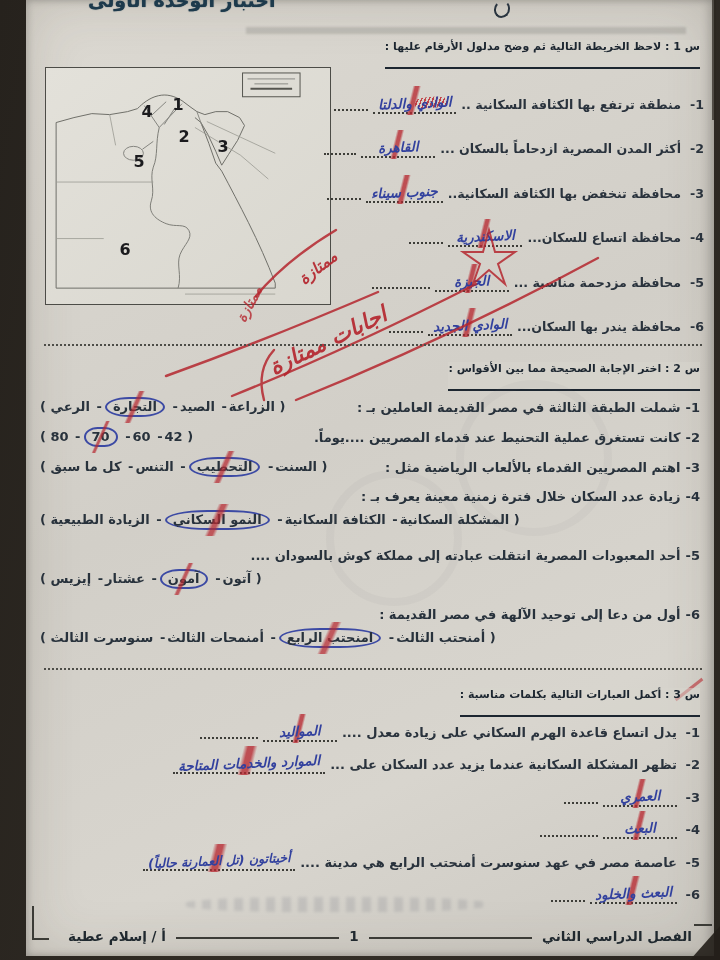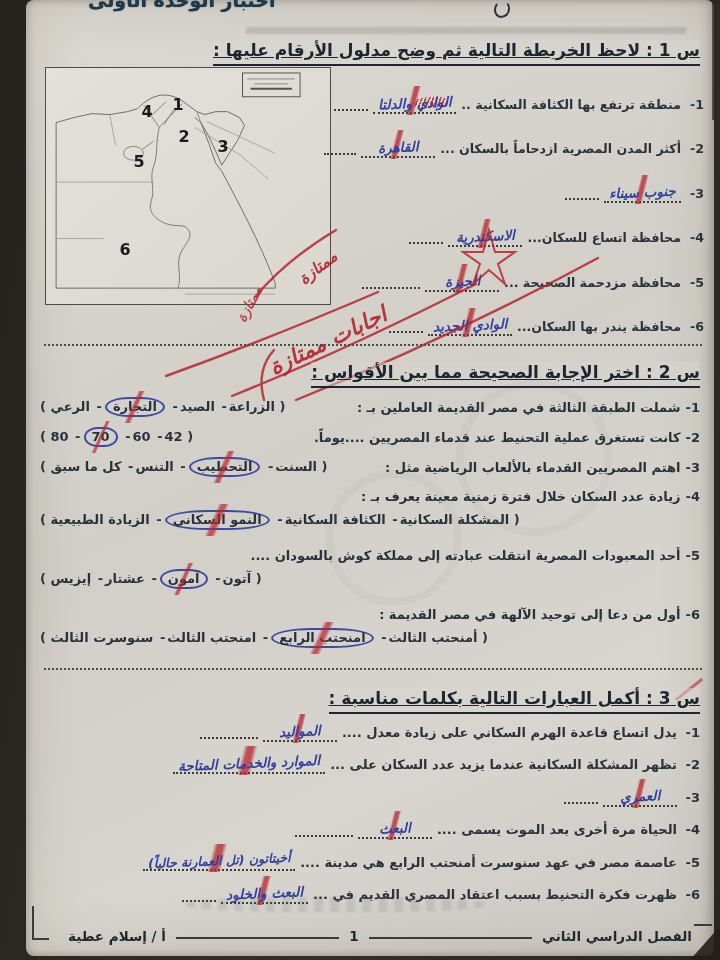--- a/index.html
+++ b/index.html
@@ -4,39 +4,38 @@
 <style>
   html,body{margin:0;padding:0;}
   body{
     width:720px;height:960px;position:relative;overflow:hidden;
     background:linear-gradient(100deg,#26221d 0%,#332e27 55%,#2a2620 100%);
     font-family:"DejaVu Sans",sans-serif;
   }
   .paper{
     position:absolute;left:26px;right:6px;top:0;bottom:4px;overflow:hidden;
     background:linear-gradient(155deg,#dcd9d2 0%,#d2cfc8 45%,#d8d5ce 75%,#ccc9c2 100%);
-    border-radius:8px;
+    border-radius:0;
     box-shadow:inset 0 0 55px rgba(70,60,45,.18), inset -5px 0 10px rgba(0,0,0,.18), inset 3px 0 6px rgba(0,0,0,.12);
     color:#28313b;
   }
   .corner-dark{position:absolute;right:0;bottom:0;width:30px;height:34px;background:#241f1a;clip-path:polygon(100% 0,100% 100%,0 100%);opacity:.9;}
   .edge-right{position:absolute;right:4px;top:0;width:4px;height:120px;background:#2b261f;opacity:.7;}
 
   .ptitle{
     position:absolute;top:-11px;left:62px;font-size:19px;font-weight:bold;color:#1d3a4c;
     letter-spacing:.5px;text-shadow:0 0 1px #1d3a4c;
   }
   .titleband{position:absolute;top:27px;left:220px;right:28px;height:7px;background:rgba(95,95,90,.22);filter:blur(1px);}
   .topmark{position:absolute;top:1px;left:468px;width:12px;height:13px;border:2.5px solid #2a3540;border-radius:50% 40% 55% 45%;border-top-color:transparent;}
 
   .qheader{
-    position:absolute;right:14px;font-size:17px;font-weight:bold;color:#1c2630;
-    border-bottom:2.2px solid #1c2630;padding-bottom:4px;background:rgba(215,213,206,.5);
+    position:absolute;right:14px;font-size:11px;font-weight:bold;color:#1c2630;
+    border-bottom:2.2px solid #1c2630;padding-bottom:14px;background:rgba(215,213,206,.5);
     white-space:nowrap;
-    text-decoration:underline;
   }
   .dotline{position:absolute;left:18px;right:12px;border-top:2.4px dotted #4d4d48;}
 
   
   .mapbox{
     position:absolute;left:19px;top:67px;width:286px;height:238px;
     background:linear-gradient(140deg,#e3e1da,#d9d7cf);
     border:1.6px solid #4c4c47;box-sizing:border-box;
   }
   .mapbox svg{position:absolute;inset:0;width:100%;height:100%;}
@@ -153,32 +152,33 @@
       <span class="tdots"></span>
     </div>
     <div class="qitem">
       <span class="inum">2-</span>
       <span>أكثر المدن المصرية ازدحاماً بالسكان ...</span>
       <span class="blank"><i class="rmark"></i><span class="hand">القاهرة</span></span>
       <span class="tdots tdots-w"></span>
     </div>
     <div class="qitem">
       <span class="inum">3-</span>
+      <span>محافظة تنخفض بها الكثافة السكانية..</span>
       <span class="blank"><i class="rmark"></i><span class="hand">جنوب سيناء</span></span>
       <span class="tdots"></span>
     </div>
     <div class="qitem">
       <span class="inum">4-</span>
       <span>محافظة اتساع للسكان...</span>
       <span class="blank"><i class="rmark"></i><span class="hand">الاسكندرية</span></span>
       <span class="tdots"></span>
     </div>
     <div class="qitem">
       <span class="inum">5-</span>
-      <span>محافظة مزدحمة الصحيحة ...</span>
+      <span>محافظة مزدحمة مناسبة ...</span>
       <span class="blank"><i class="rmark"></i><span class="hand">الجيزة</span></span>
       <span class="tdots tdots-w"></span>
     </div>
     <div class="qitem">
       <span class="inum">6-</span>
       <span>محافظة يندر بها السكان...</span>
       <span class="blank"><i class="rmark"></i><span class="hand">الوادي الجديد</span></span>
       <span class="tdots"></span>
     </div>
   </div>
@@ -288,21 +288,21 @@
       <span class="qtext">
           <span>6-</span>
           <span>أول من دعا إلى توحيد الآلهة في مصر القديمة :</span>
         </span>
     </div>
     <div class="q2row2b">
       <span class="opts">
         <span class="par">(</span>
         <span class="opt">أمنحتب الثالث</span><span class="sep">-</span>
         <span class="opt circ">امنحتب الرابع</span><span class="sep">-</span>
-        <span class="opt">امنحتب الثالث</span><span class="sep">-</span>
+        <span class="opt">أمنمحات الثالث</span><span class="sep">-</span>
         <span class="opt">سنوسرت الثالث</span>
         <span class="par">)</span>
       </span>
     </div>
   </div>
 
   <div class="dotline" style="top:668px;"></div>
   <div class="redtick-q3"></div>
 
   <div class="qheader" style="top:688px;">س 3 : أكمل العبارات التالية بكلمات مناسبة :</div>
@@ -319,32 +319,30 @@
       <span>تظهر المشكلة السكانية عندما يزيد عدد السكان على ...</span>
       <span class="blank"><i class="rmark"></i><span class="hand">الموارد والخدمات المتاحة</span></span>
     </div>
     <div class="qitem">
       <span class="inum">3-</span>
       <span class="blank"><i class="rmark"></i><span class="hand">العمري</span></span>
       <span class="tdots"></span>
     </div>
     <div class="qitem">
       <span class="inum">4-</span>
-      <span>الحياة مرة أخرى بعد الموت يسمى ....</span>
       <span class="blank"><i class="rmark"></i><span class="hand">البعث</span></span>
       <span class="tdots tdots-w"></span>
     </div>
     <div class="qitem">
       <span class="inum">5-</span>
       <span>عاصمة مصر في عهد سنوسرت أمنحتب الرابع هي مدينة ....</span>
       <span class="blank"><i class="rmark"></i><span class="hand hand-sm">أخيتاتون (تل العمارنة حالياً)</span></span>
     </div>
     <div class="qitem">
       <span class="inum">6-</span>
-      <span>ظهرت فكرة التحنيط بسبب اعتقاد المصري القديم في ...</span>
       <span class="blank"><i class="rmark"></i><span class="hand">البعث والخلود</span></span>
       <span class="tdots"></span>
     </div>
   </div>
 
   <div class="smudge"></div>
   <div class="stamp" style="left:430px;top:380px;width:140px;height:140px;"></div>
   <div class="stamp" style="left:300px;top:470px;width:120px;height:120px;"></div>
 
   <div class="bracket"></div>

